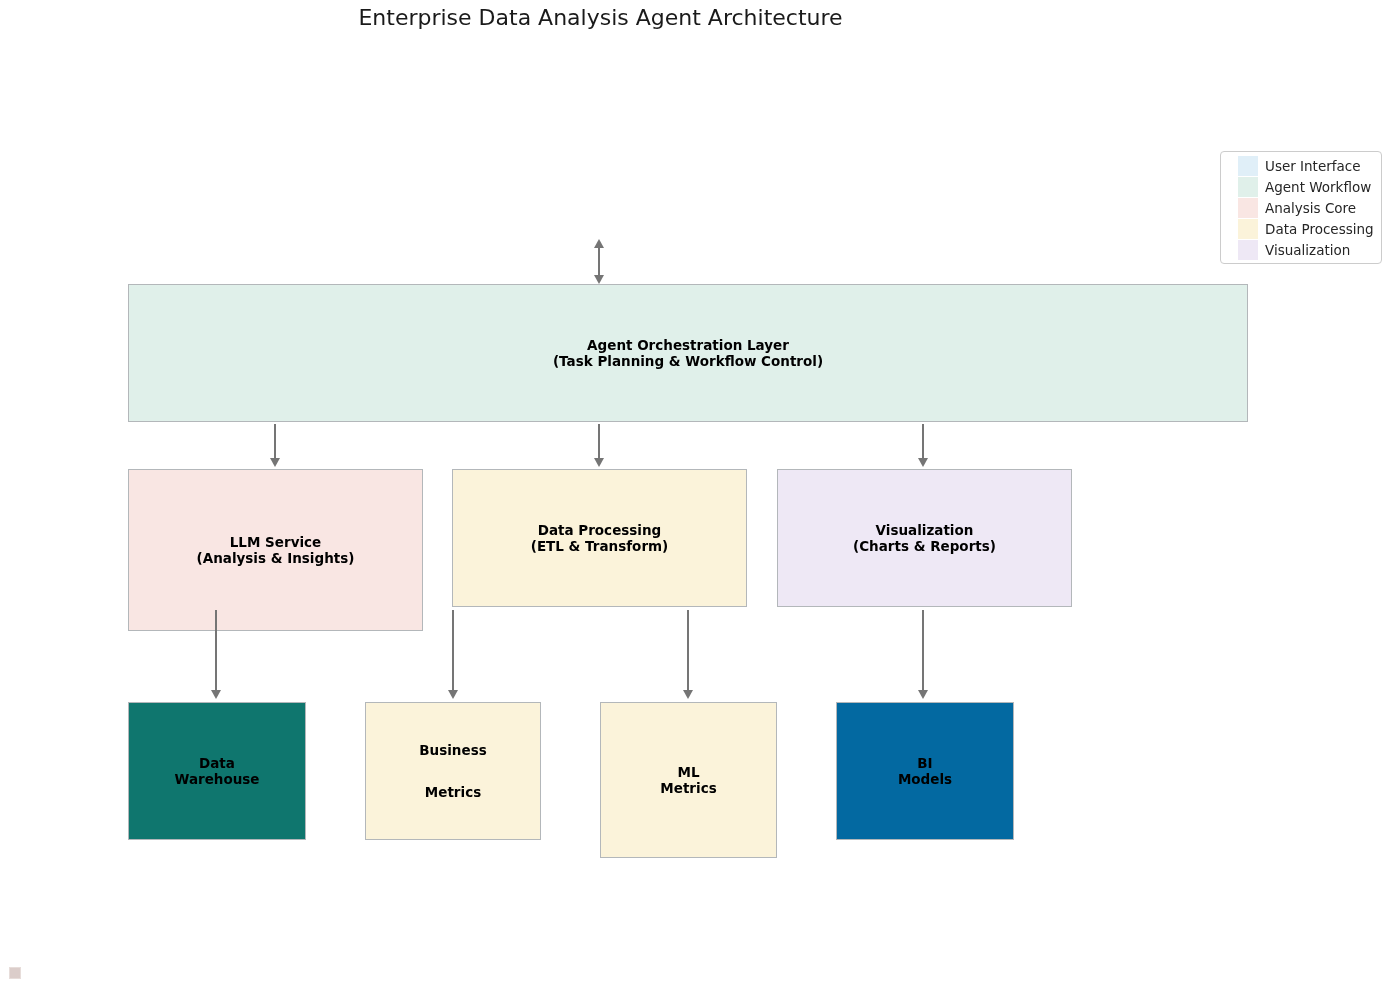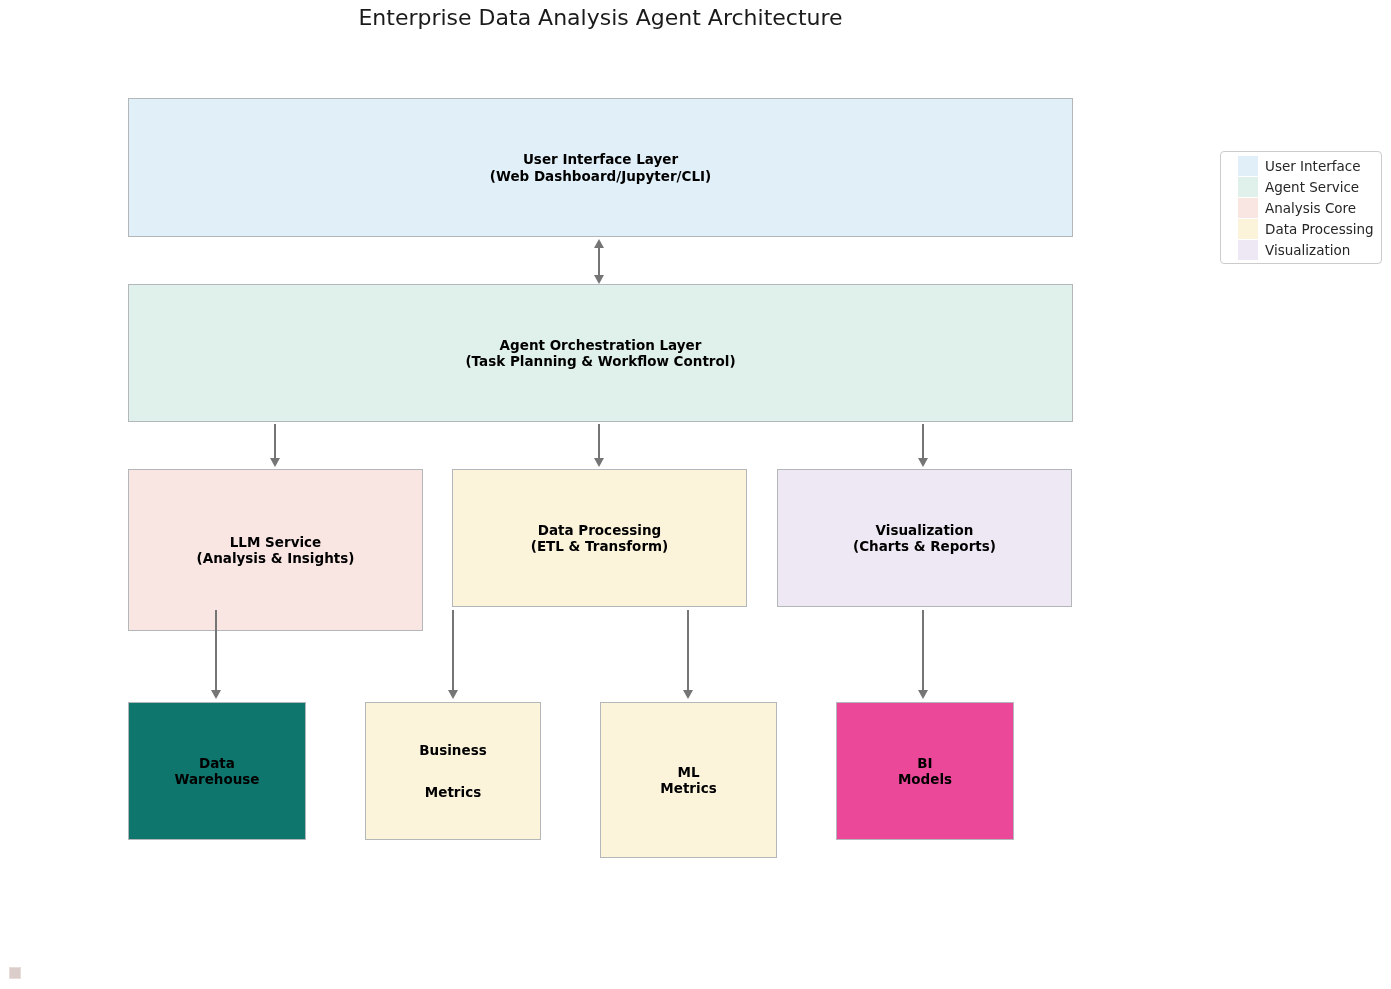--- a/index.html
+++ b/index.html
@@ -32,21 +32,21 @@
     flex-direction: column;
     align-items: center;
     justify-content: center;
     text-align: center;
     font-weight: bold;
     font-size: 13.5px;
     line-height: 16.5px;
     color: #000000;
   }
   .box-ui            { left: 128px; top:  98px; width: 945px; height: 139px; }
-  .box-orchestration { left: 128px; top: 284px; width: 945px; height: 138px; }
+  .box-orchestration { left: 128px; top: 284px; width: 1120px; height: 138px; }
   .box-llm           { left: 128px; top: 469px; width: 295px; height: 162px; }
   .box-dataproc      { left: 452px; top: 469px; width: 295px; height: 138px; }
   .box-viz           { left: 777px; top: 469px; width: 295px; height: 138px; }
   .box-dw            { left: 128px; top: 702px; width: 178px; height: 138px; }
   .box-bm            { left: 365px; top: 702px; width: 176px; height: 138px; }
   .box-ml            { left: 600px; top: 702px; width: 177px; height: 156px; }
   .box-bi            { left: 836px; top: 702px; width: 178px; height: 138px; }
 
   .arrow-line {
     position: absolute;
@@ -100,24 +100,20 @@
     box-sizing: border-box;
   }
 </style>
 </head>
 <body>
 
 <div id="canvas">
 
   <div class="diagram-title">Enterprise Data Analysis Agent Architecture</div>
 
-  <div class="box box-ui" style="background-color: rgb(224, 239, 248);">
-    <div>User Interface Layer</div>
-    <div>(Web Dashboard/Jupyter/CLI)</div>
-  </div>
 
   <div class="box box-orchestration" style="background-color: rgb(224, 240, 234);">
     <div>Agent Orchestration Layer</div>
     <div>(Task Planning &amp; Workflow Control)</div>
   </div>
 
   <div class="box box-llm" style="background-color: rgb(249, 230, 227);">
     <div>LLM Service</div>
     <div>(Analysis &amp; Insights)</div>
   </div>
@@ -140,21 +136,21 @@
   <div class="box box-bm" style="background-color: rgb(251, 243, 218); gap: 25px;">
     <div>Business</div>
     <div>Metrics</div>
   </div>
 
   <div class="box box-ml" style="background-color: rgb(251, 243, 218);">
     <div>ML</div>
     <div>Metrics</div>
   </div>
 
-  <div class="box box-bi" style="background-color: #ec4899;">
+  <div class="box box-bi" style="background-color: #0369a1;">
     <div>BI</div>
     <div>Models</div>
   </div>
 
   <div>
     <div class="arrow-head up" style="left:594px; top:239px;"></div>
     <div class="arrow-line" style="left:598px; top:247px; height:29px;"></div>
     <div class="arrow-head down" style="left:594px; top:275px;"></div>
   </div>
 
@@ -188,21 +184,21 @@
     <div class="arrow-head down" style="left:918px; top:690px;"></div>
   </div>
 
   <div class="legend">
     <div class="legend-row">
       <span class="legend-swatch" style="background-color: rgb(224, 239, 248);"></span>
       <span class="legend-label">User Interface</span>
     </div>
     <div class="legend-row">
       <span class="legend-swatch" style="background-color: rgb(224, 240, 234);"></span>
-      <span class="legend-label">Agent Service</span>
+      <span class="legend-label">Agent Workflow</span>
     </div>
     <div class="legend-row">
       <span class="legend-swatch" style="background-color: rgb(249, 230, 227);"></span>
       <span class="legend-label">Analysis Core</span>
     </div>
     <div class="legend-row">
       <span class="legend-swatch" style="background-color: rgb(251, 243, 218);"></span>
       <span class="legend-label">Data Processing</span>
     </div>
     <div class="legend-row">

